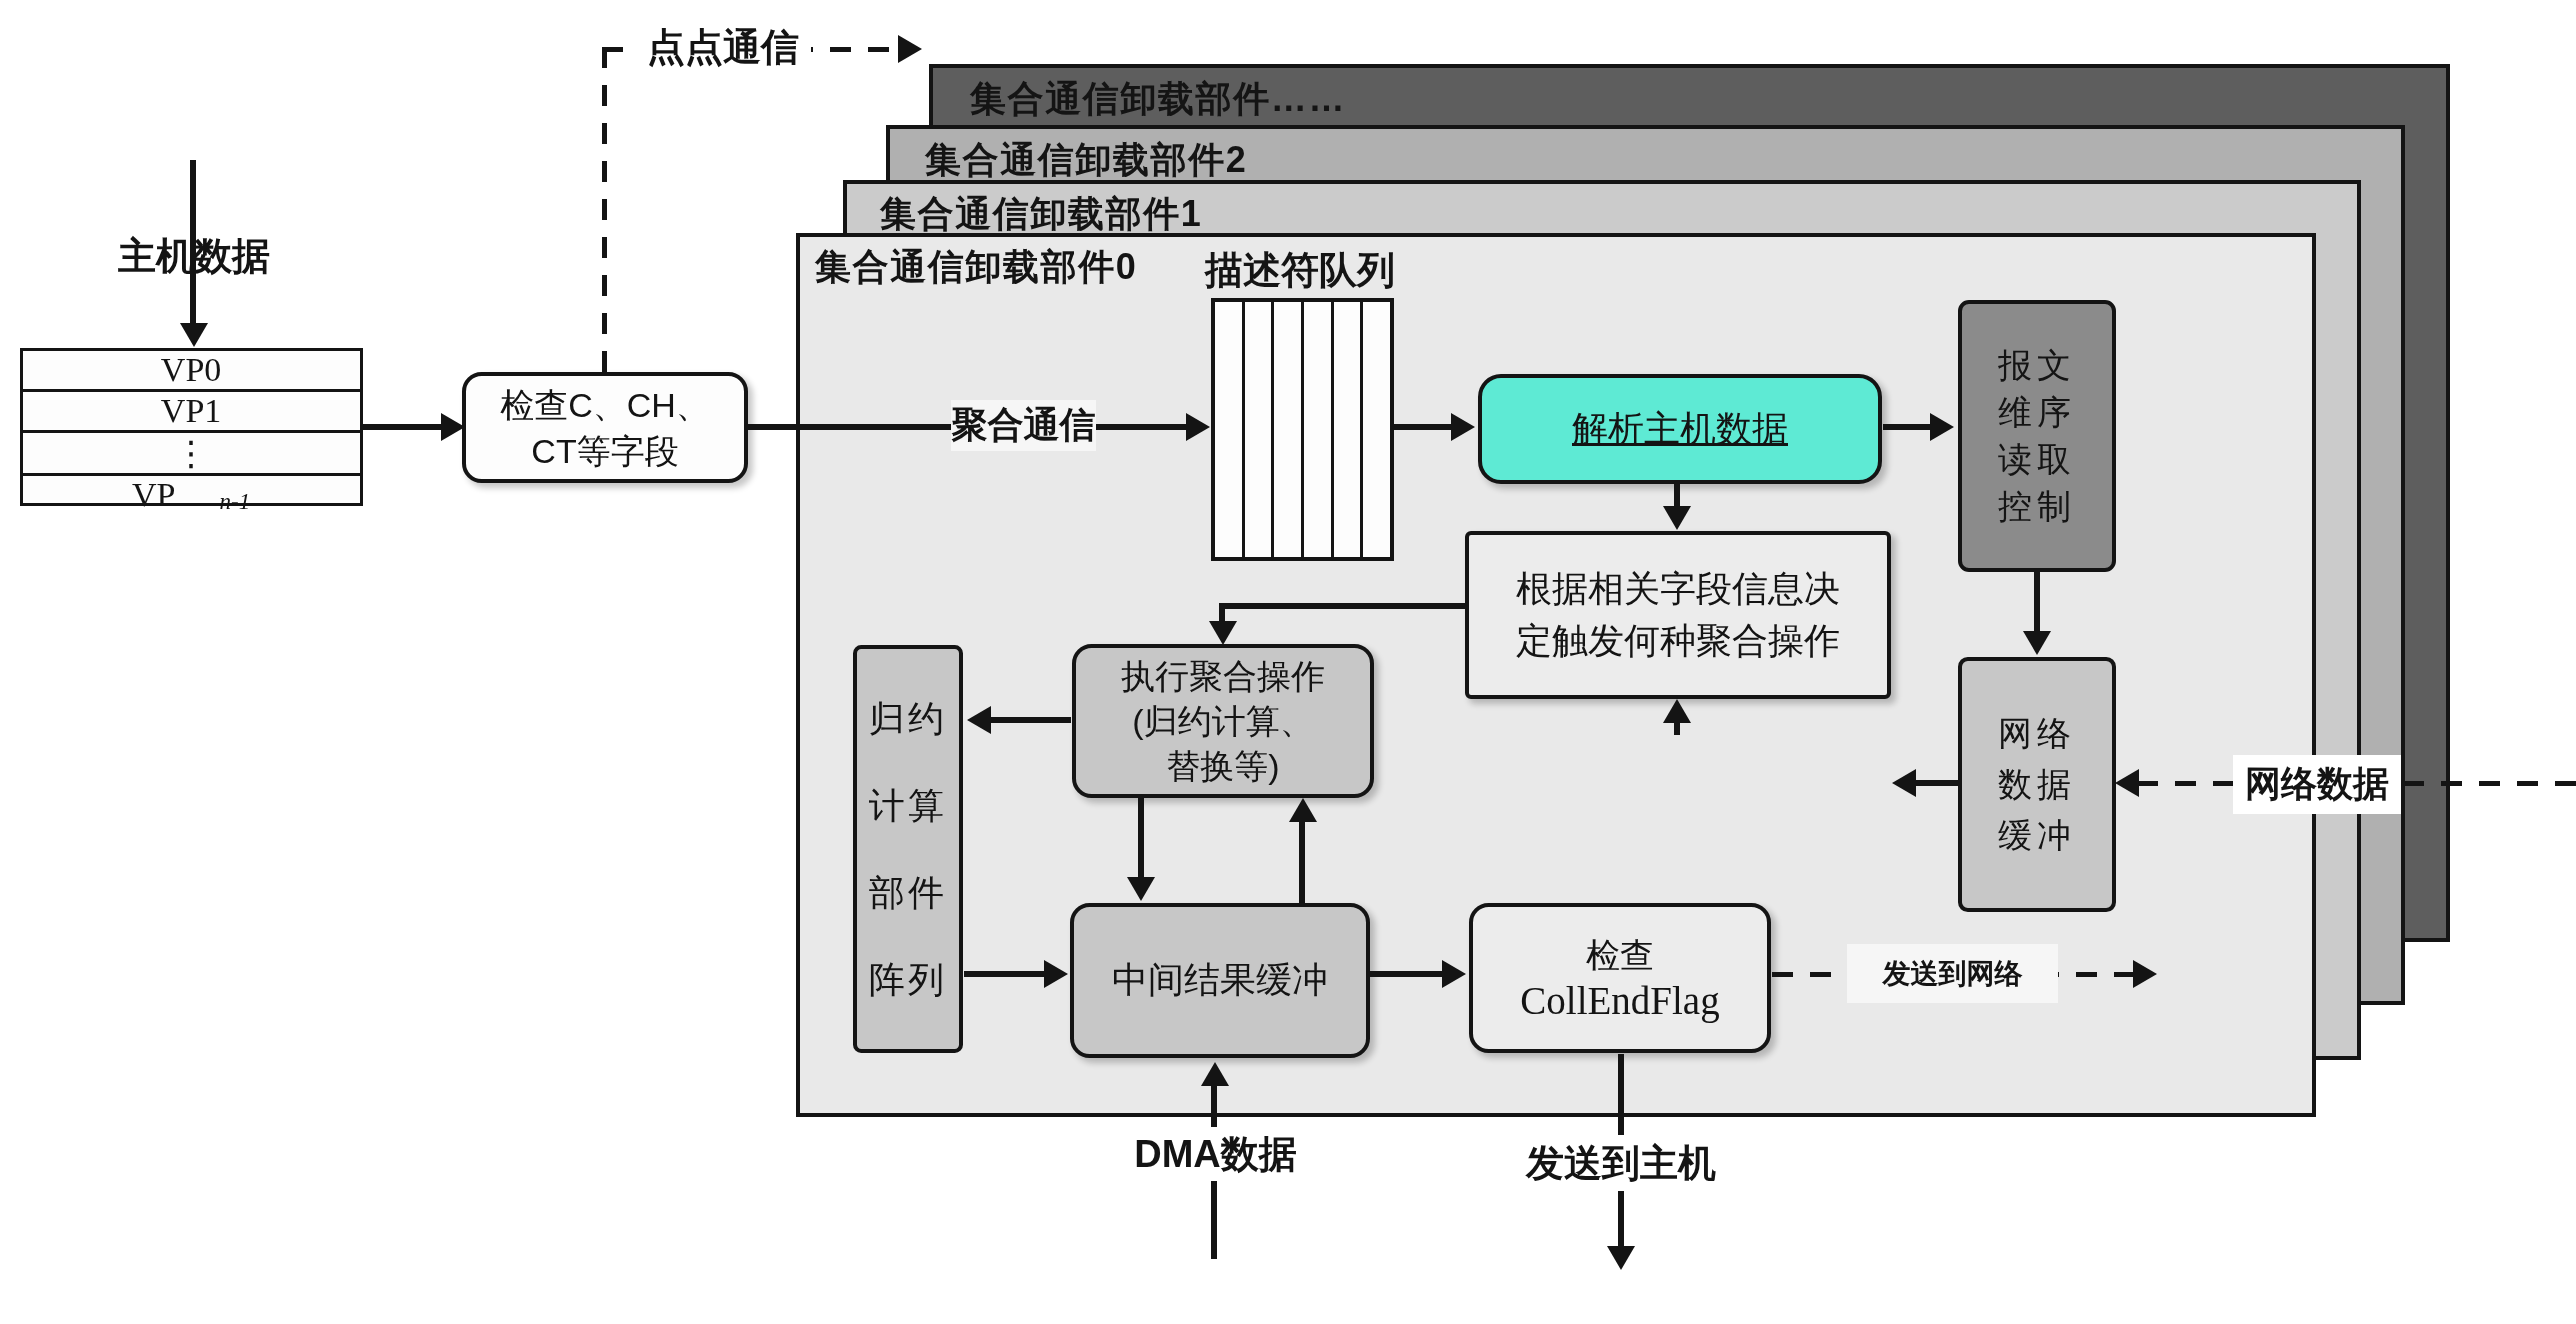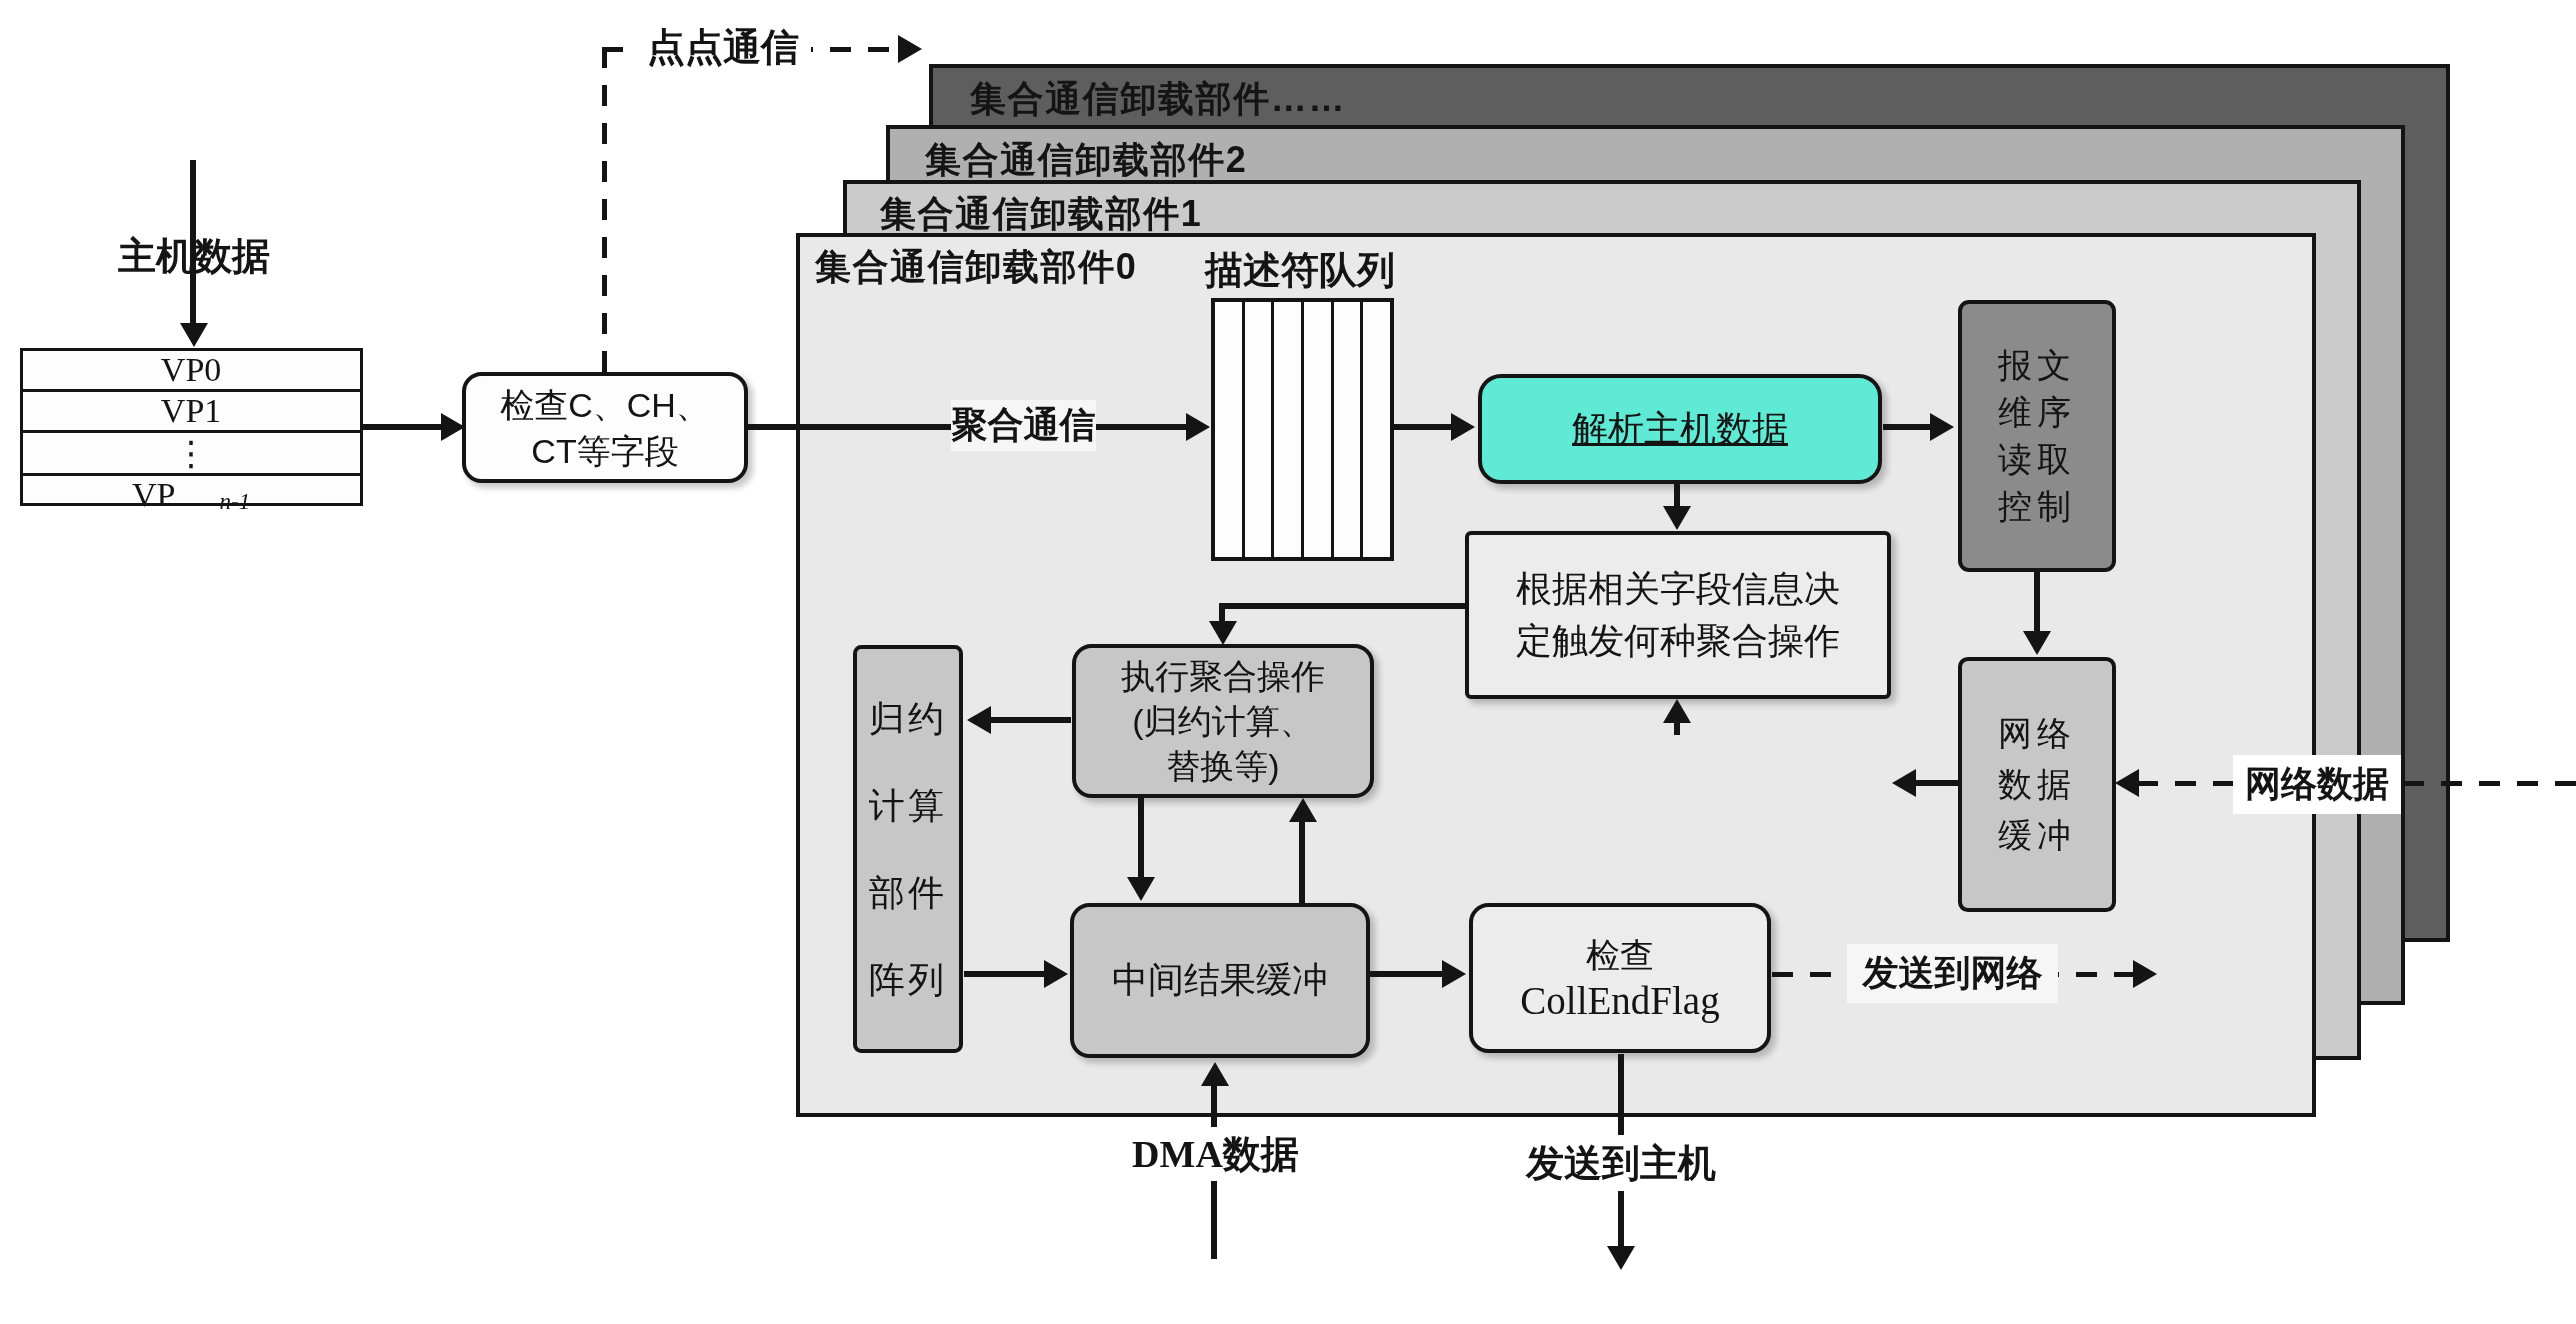--- a/index.html
+++ b/index.html
@@ -22,21 +22,21 @@
   .dash-h{position:absolute;height:4.9px;background:repeating-linear-gradient(90deg,#141414 0 21px,transparent 21px 38px);}
   .dash-v{position:absolute;width:4.9px;background:repeating-linear-gradient(180deg,#141414 0 21px,transparent 21px 38px);}
   
   .ah{position:absolute;width:0;height:0;}
   .ah-r{border-top:14px solid transparent;border-bottom:14px solid transparent;border-left:24.5px solid #141414;}
   .ah-l{border-top:14px solid transparent;border-bottom:14px solid transparent;border-right:24.5px solid #141414;}
   .ah-d{border-left:14px solid transparent;border-right:14px solid transparent;border-top:24.5px solid #141414;}
   .ah-u{border-left:14px solid transparent;border-right:14px solid transparent;border-bottom:24.5px solid #141414;}
   
   .lbl{position:absolute;display:flex;align-items:center;justify-content:center;
-       font-size:38px;font-weight:bold;white-space:nowrap;text-align:center;font-family:Liberation Serif, serif;}
+       font-size:38px;font-weight:bold;white-space:nowrap;text-align:center;}
   .lbl.on-white{background:#ffffff;}
   .lbl.on-gray{background:#f6f6f6;}
   
   #vp-table{position:absolute;border:3.3px solid #141414;box-sizing:border-box;background:#fdfdfd;
             display:flex;flex-direction:column;}
   .vp-row{flex:1;display:flex;align-items:center;justify-content:center;
           border-bottom:3.3px solid #141414;font-family:"Liberation Serif", serif;font-size:34px;}
   .vp-row:last-child{border-bottom:none;gap:44px;}
   .vp-row sub{font-size:23px;font-style:italic;transform:translateY(6.5px);}
   
@@ -188,21 +188,21 @@
   <div class="hline" style="left:1370px;top:971px;width:75px;"></div>
   <div class="ah ah-r" style="left:1442px;top:960px;"></div>
 
   <div class="box" style="left:1469px;top:903px;width:302px;height:150px;background:#ececec;border-radius:19.6px;font-size:34px;line-height:46px;">
     <span class="ln">检查</span>
     <span class="ln serif" style="font-size:39px;">CollEndFlag</span>
   </div>
 
   <div class="dash-h" style="left:1772px;top:972px;width:364px;"></div>
   <div class="ah ah-r" style="left:2133px;top:960px;"></div>
-  <div class="lbl on-gray" style="left:1847px;top:944px;width:211px;height:59px;font-size:36px;">发送到网络</div>
+  <div class="lbl on-gray" style="left:1847px;top:944px;width:211px;height:59px;font-size:28px;">发送到网络</div>
 
   <div class="dash-h" style="left:2137px;top:781px;width:439px;"></div>
   <div class="ah ah-l" style="left:2115px;top:769px;"></div>
   <div class="lbl on-white" style="left:2233px;top:755px;width:168px;height:59px;font-size:36px;">网络数据</div>
 
   <div class="vline" style="left:1618px;top:1054px;height:196px;"></div>
   <div class="ah ah-d" style="left:1607px;top:1246px;"></div>
   <div class="lbl on-white" style="left:1514px;top:1135px;width:214px;height:56px;text-align:center;">发送到主机</div>
 
   <div class="vline" style="left:1211px;top:1083px;height:176px;"></div>

